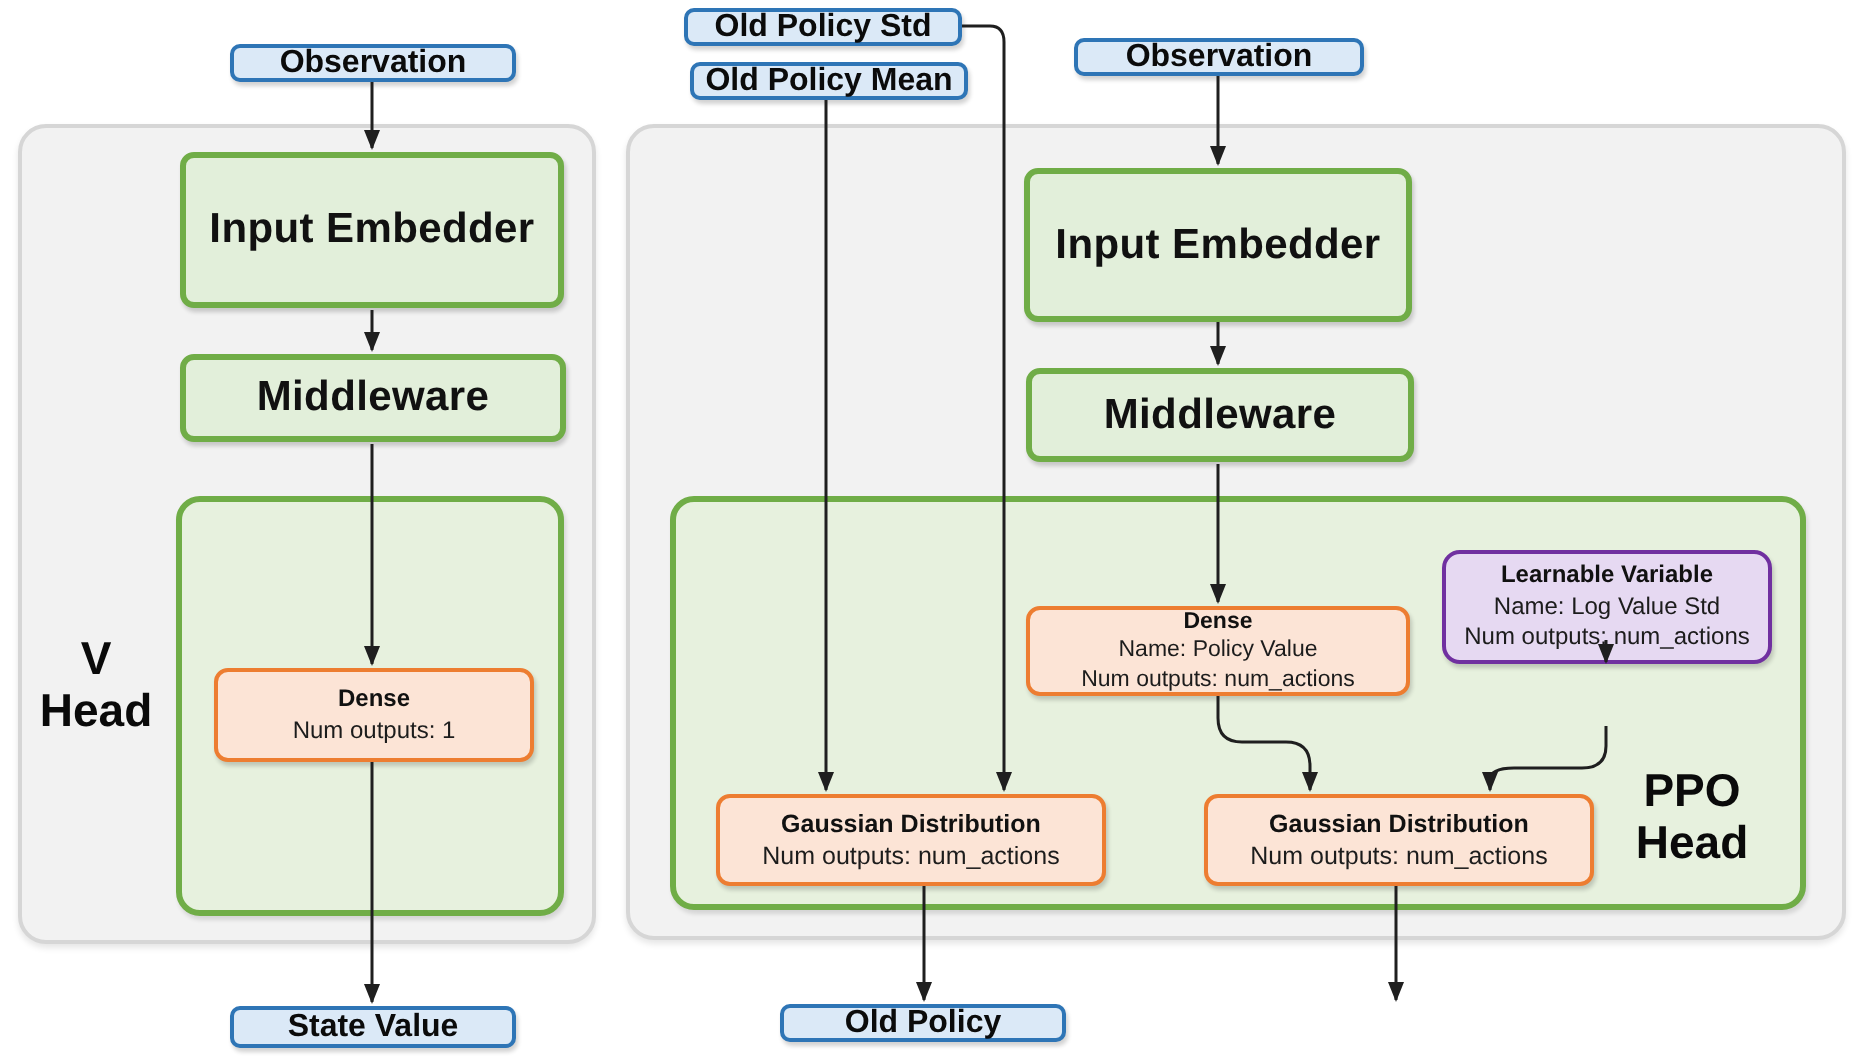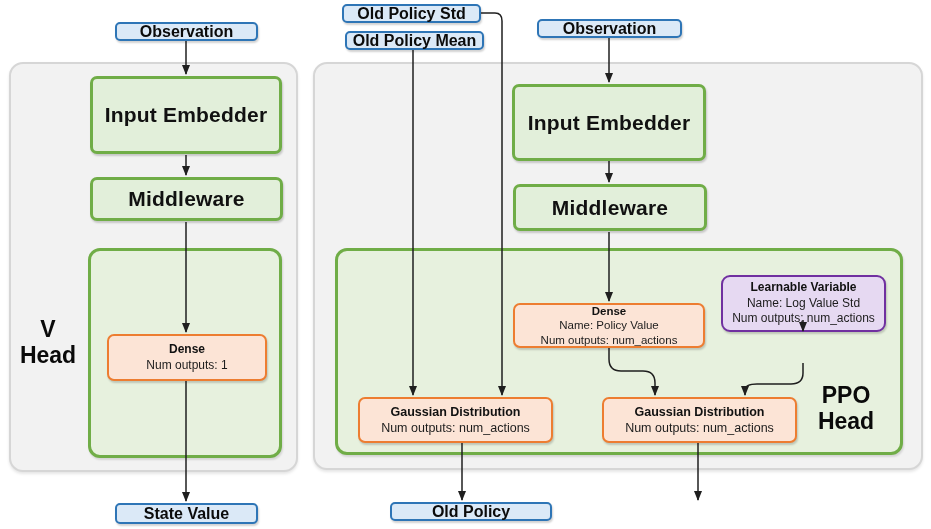--- a/index.html
+++ b/index.html
@@ -152,21 +152,21 @@
   <div class="abs node orange-node gauss" style="left:358px;top:397px;width:195px;height:46px;">
     <span class="title">Gaussian Distribution</span>
     <span class="sub">Num outputs: num_actions</span>
   </div>
 
   <div class="abs node orange-node gauss" style="left:602px;top:397px;width:195px;height:46px;">
     <span class="title">Gaussian Distribution</span>
     <span class="sub">Num outputs: num_actions</span>
   </div>
 
-  <div class="abs node blue-label" style="left:390px;top:502px;width:162px;height:19px;">
+  <div class="abs node blue-label" style="left:390px;top:502px;width:143px;height:19px;">
     <span>Old Policy</span>
   </div>
 
 
   <svg class="wires" width="931" height="529" viewBox="0 0 931 529">
     <defs>
       <marker id="ah" markerWidth="10" markerHeight="9" refX="9" refY="4" orient="auto" markerUnits="userSpaceOnUse">
         <path d="M0,0 L10,4 L0,8 Z" fill="#1f1f1f"></path>
       </marker>
     </defs>

